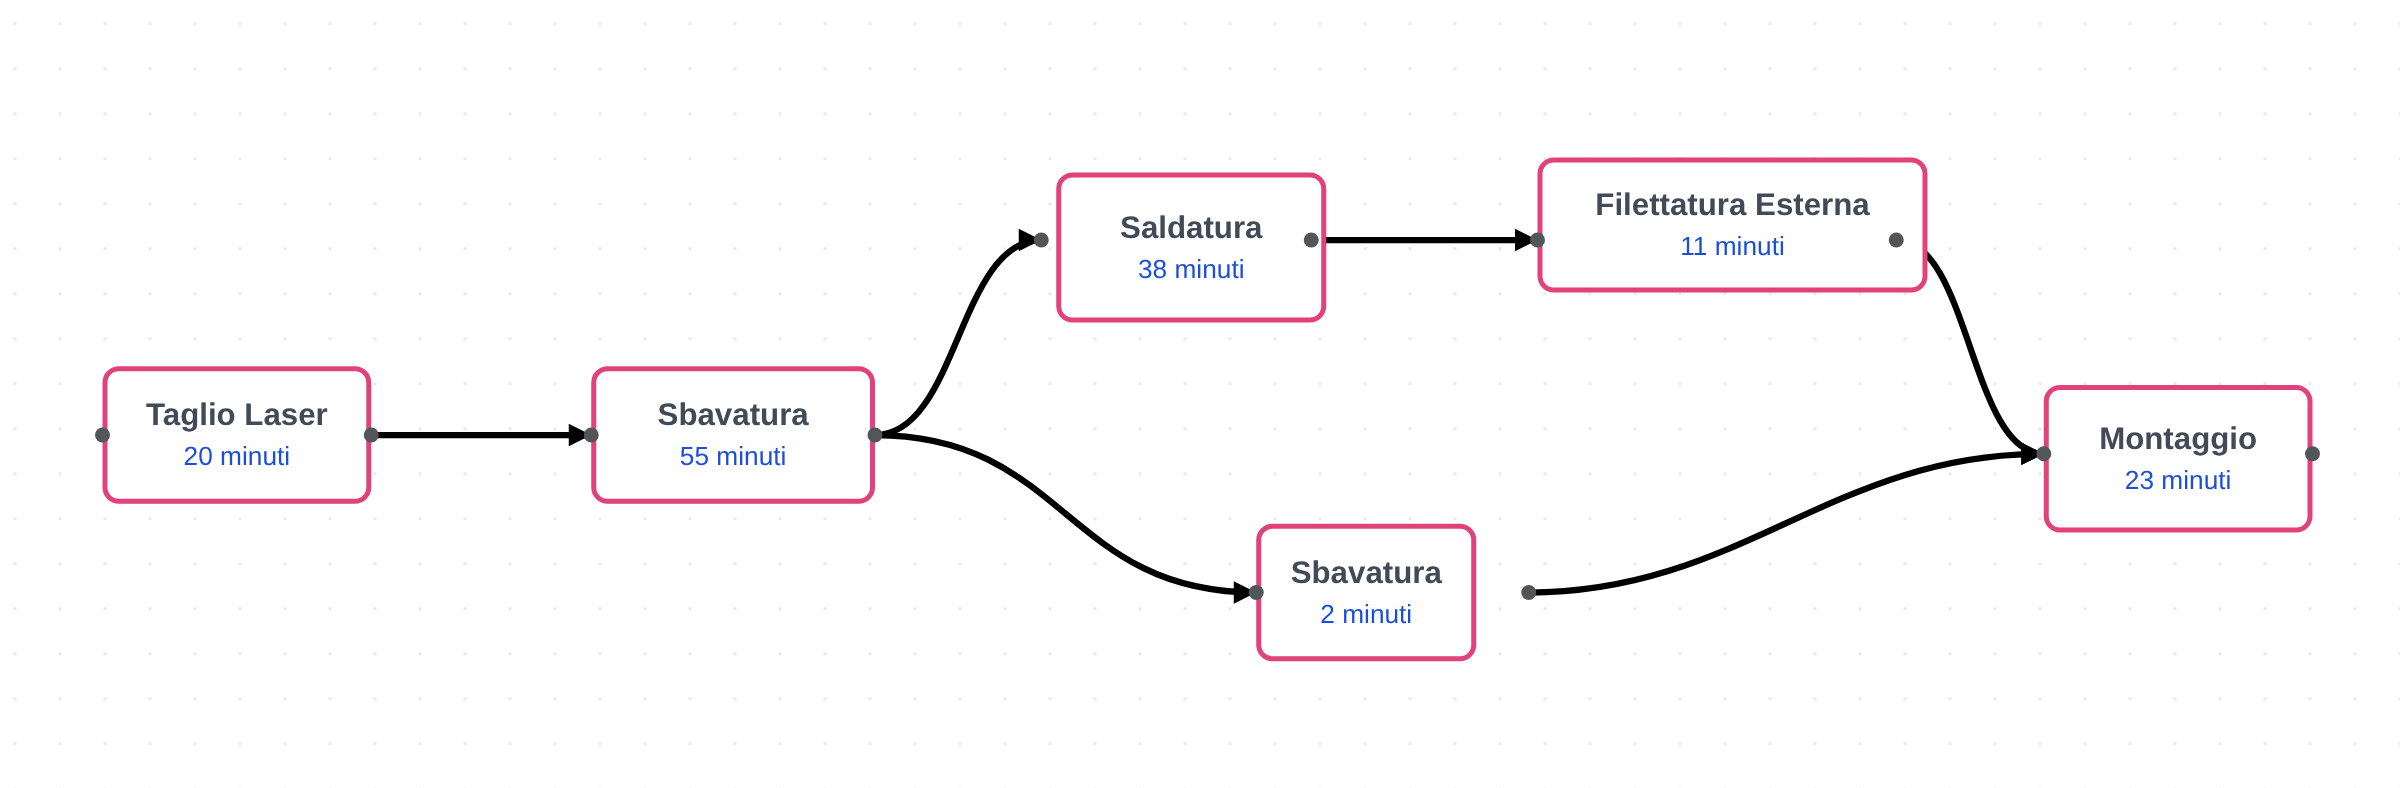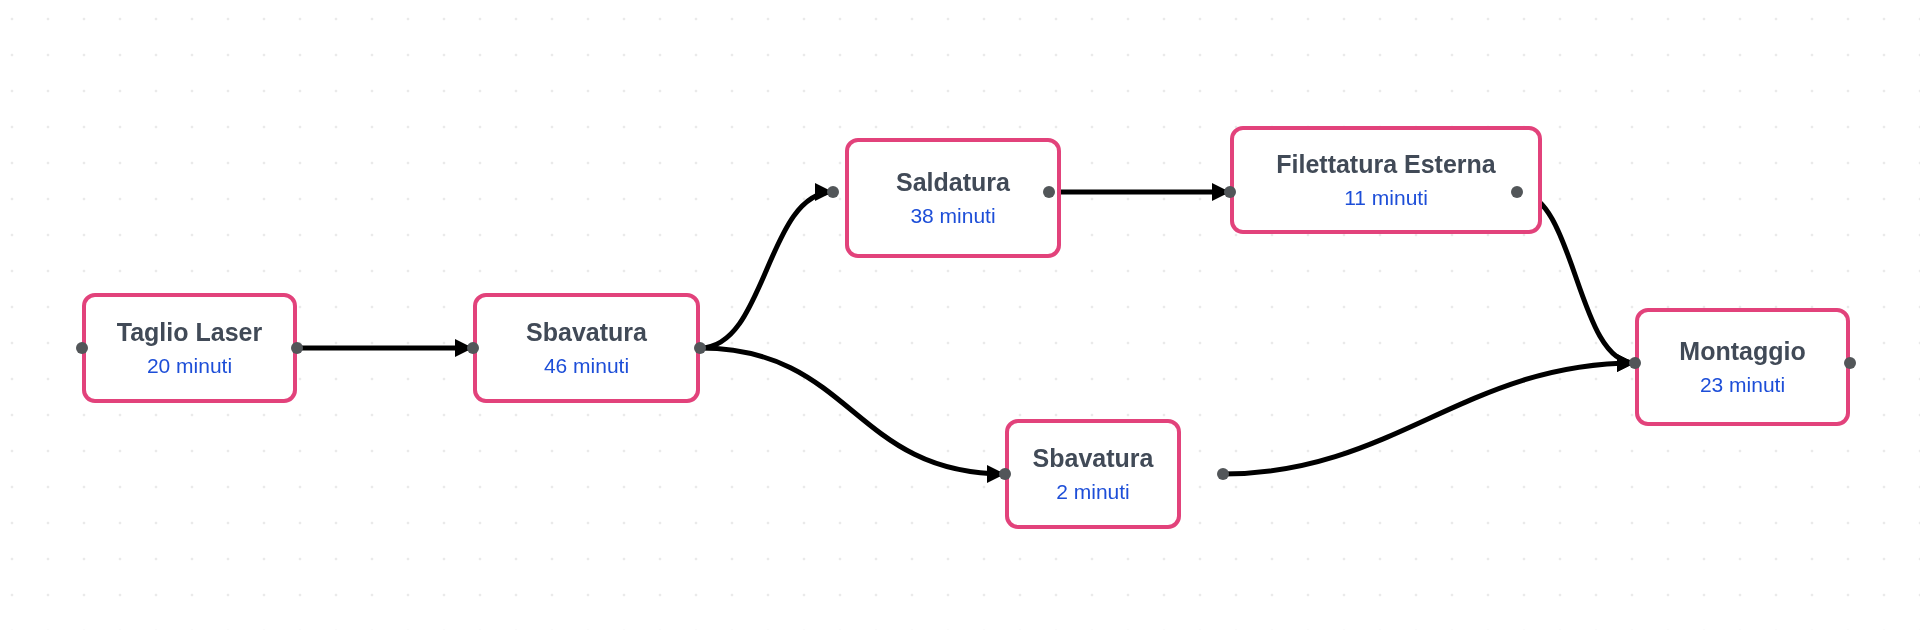--- a/index.html
+++ b/index.html
@@ -89,21 +89,21 @@
       </g>
   </svg>
 <div class="flow-node" style="left: 82px; top: 293px; width: 215px; height: 110px;">
       <div class="node-title">Taglio Laser</div>
       <div class="node-subtitle">20 minuti</div>
     </div>
     <div class="handle" style="left: 82px; top: 348px;"></div>
     <div class="handle" style="left: 297px; top: 348px;"></div>
     <div class="flow-node" style="left: 473px; top: 293px; width: 227px; height: 110px;">
       <div class="node-title">Sbavatura</div>
-      <div class="node-subtitle">46 minuti</div>
+      <div class="node-subtitle">55 minuti</div>
     </div>
     <div class="handle" style="left: 473px; top: 348px;"></div>
     <div class="handle" style="left: 700px; top: 348px;"></div>
     <div class="flow-node" style="left: 845px; top: 138px; width: 216px; height: 120px;">
       <div class="node-title">Saldatura</div>
       <div class="node-subtitle">38 minuti</div>
     </div>
     <div class="handle" style="left: 833px; top: 192px;"></div>
     <div class="handle" style="left: 1049px; top: 192px;"></div>
     <div class="flow-node" style="left: 1230px; top: 126px; width: 312px; height: 108px;">

